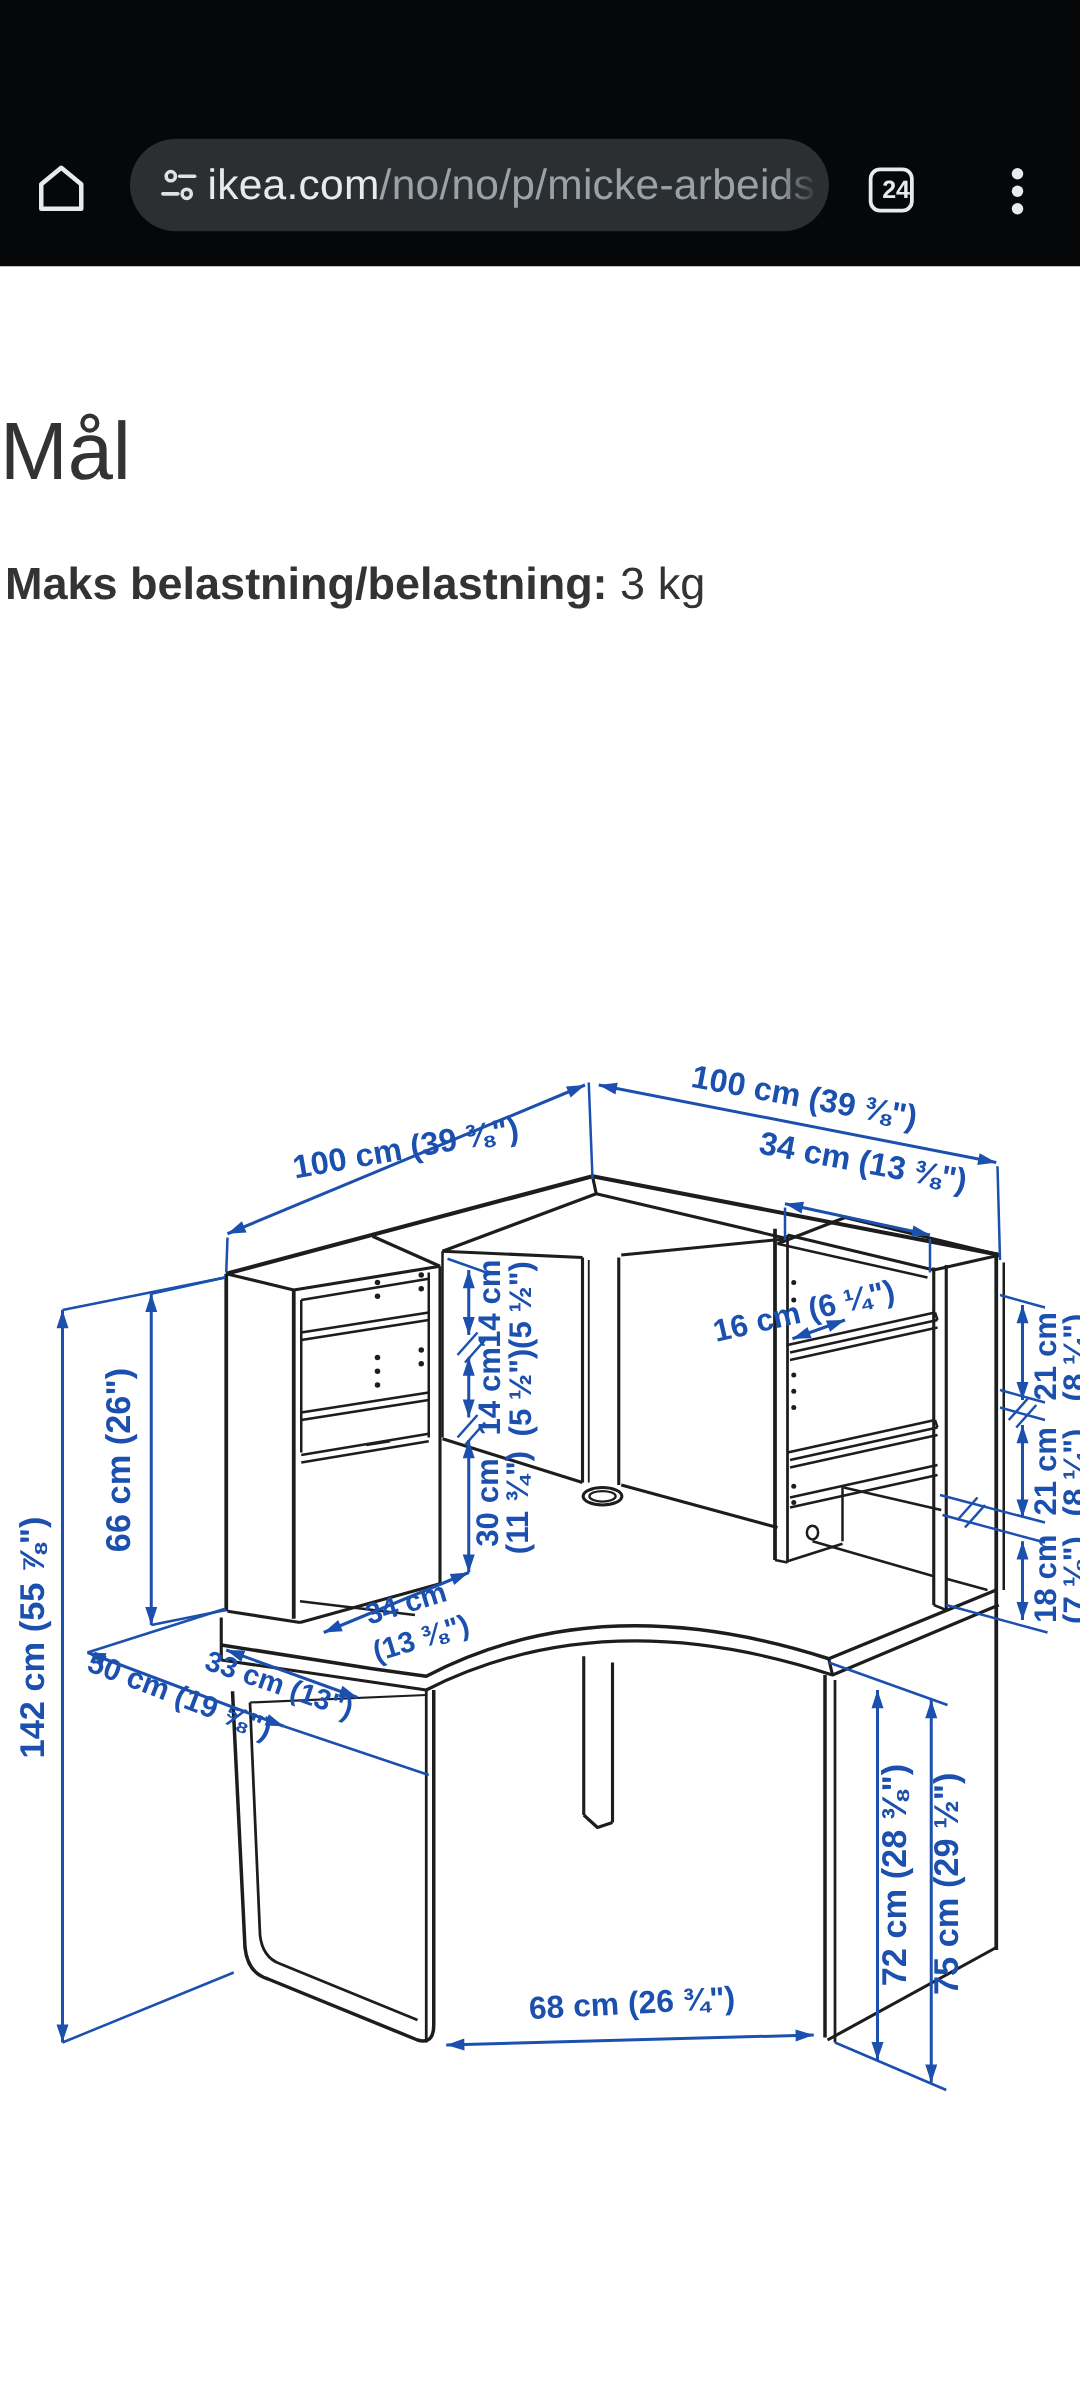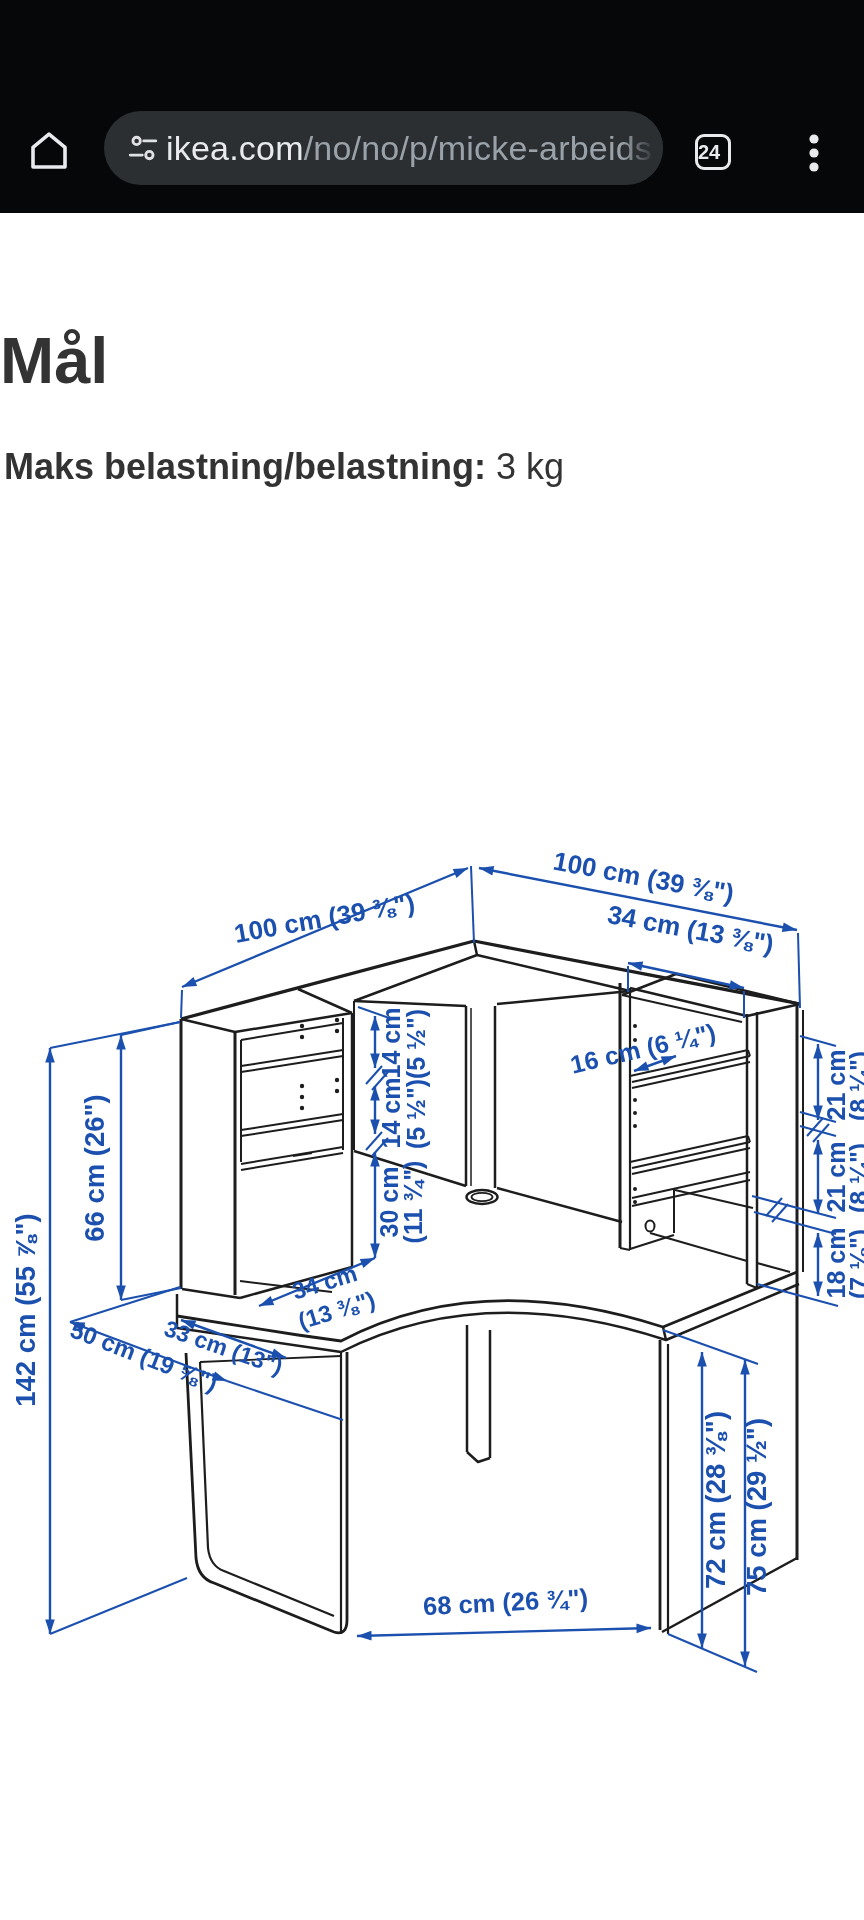--- a/index.html
+++ b/index.html
@@ -2,22 +2,22 @@
 <html><head>
 <meta charset="utf-8">
 <style>
   html,body { margin:0; padding:0; }
   body { width:864px; height:1920px; background:#fff; font-family:"Liberation Sans", sans-serif; position:relative; overflow:hidden; }
   .topbar { position:absolute; left:0; top:0; width:864px; height:213px; background:#060708; }
   .pill { position:absolute; left:104px; top:111px; width:559px; height:74px; border-radius:37px; background:#2b2f32; overflow:hidden; }
   .url { position:absolute; left:62px; top:0; height:74px; line-height:74px; font-size:34px; color:#e9eaed; white-space:nowrap; letter-spacing:0.2px; }
   .url .g { color:#9aa2a9; }
   .fade { position:absolute; right:0; top:0; width:40px; height:74px; background:linear-gradient(to right, rgba(43,47,50,0), #2b2f32 80%); }
-  .tabbox { position:absolute; left:695px; top:134px; width:30px; height:30px; border:3px solid #e9eaed; border-radius:9px; color:#e9eaed; font-size:20px; font-weight:bold; text-align:left; line-height:30px; }
-  .h1 { position:absolute; left:0px; top:323px; font-size:65px; font-weight:bold; color:#333; }
+  .tabbox { position:absolute; left:695px; top:134px; width:30px; height:30px; border:3px solid #e9eaed; border-radius:9px; color:#e9eaed; font-size:20px; font-weight:bold; text-align:right; line-height:30px; }
+  .h1 { position:absolute; left:0px; top:323px; font-size:65px; font-weight:normal; color:#333; }
   .specs { position:absolute; left:4px; top:440px; font-size:36px; line-height:53px; color:#333; }
 </style>
 </head>
 <body>
 <div class="topbar">
   <svg width="48" height="48" style="position:absolute;left:25px;top:127px" viewBox="0 0 24 24" fill="none" stroke="#e9eaed" stroke-width="1.8" stroke-linejoin="round" stroke-linecap="round">
     <path d="M4 10.2 L12 3.6 L20 10.2 L20 20 L4 20 Z"></path>
   </svg>
   <div class="pill">
     <svg width="34" height="34" style="position:absolute;left:22px;top:20px" viewBox="0 0 24 24" fill="none" stroke="#dfe1e5" stroke-width="2" stroke-linecap="round">

